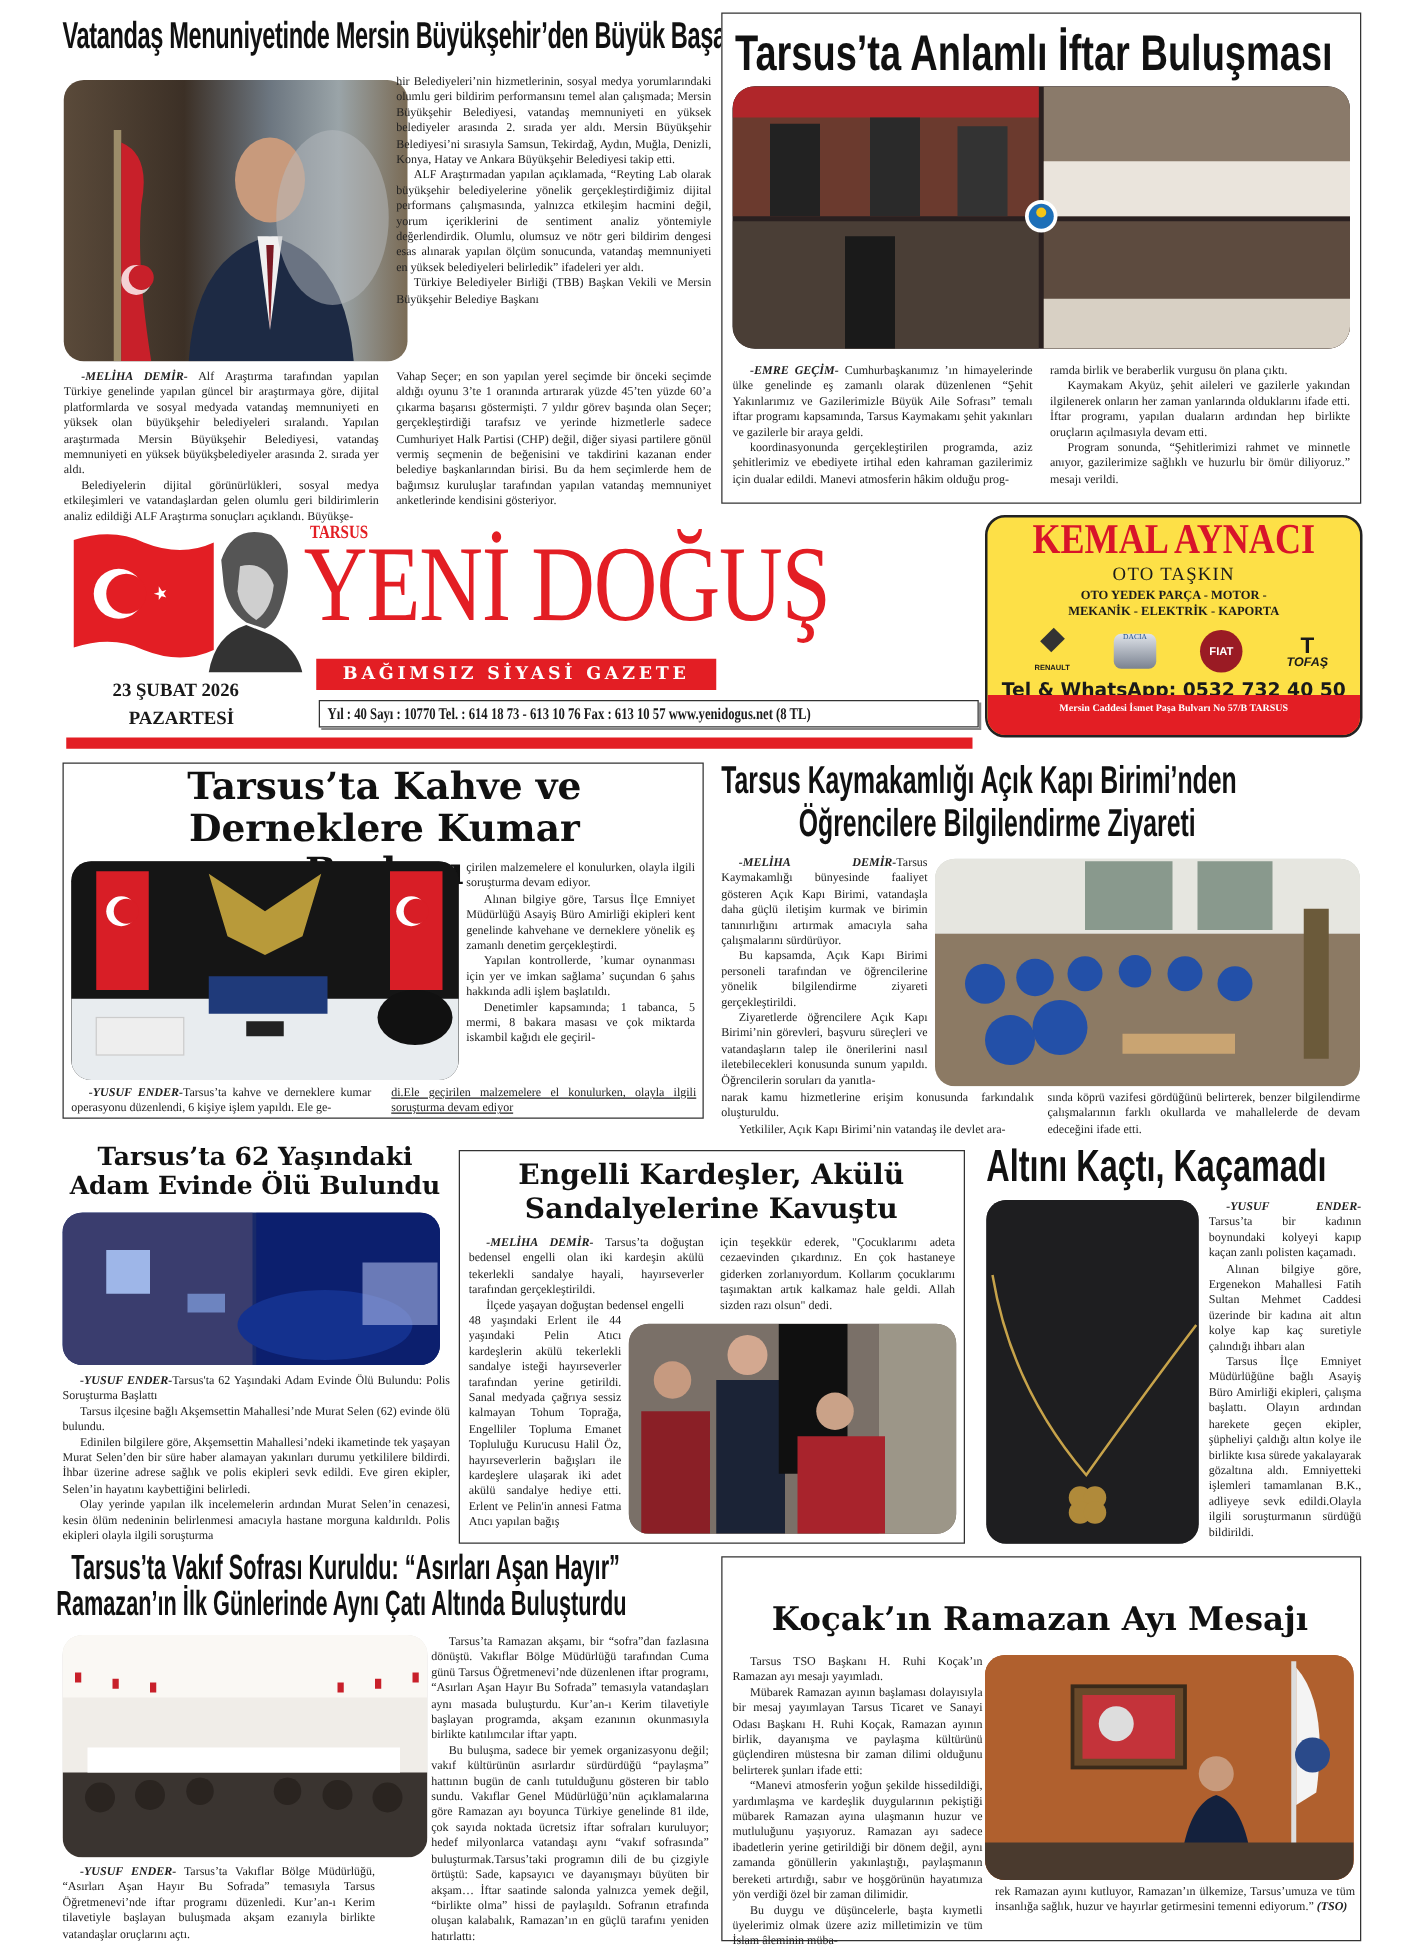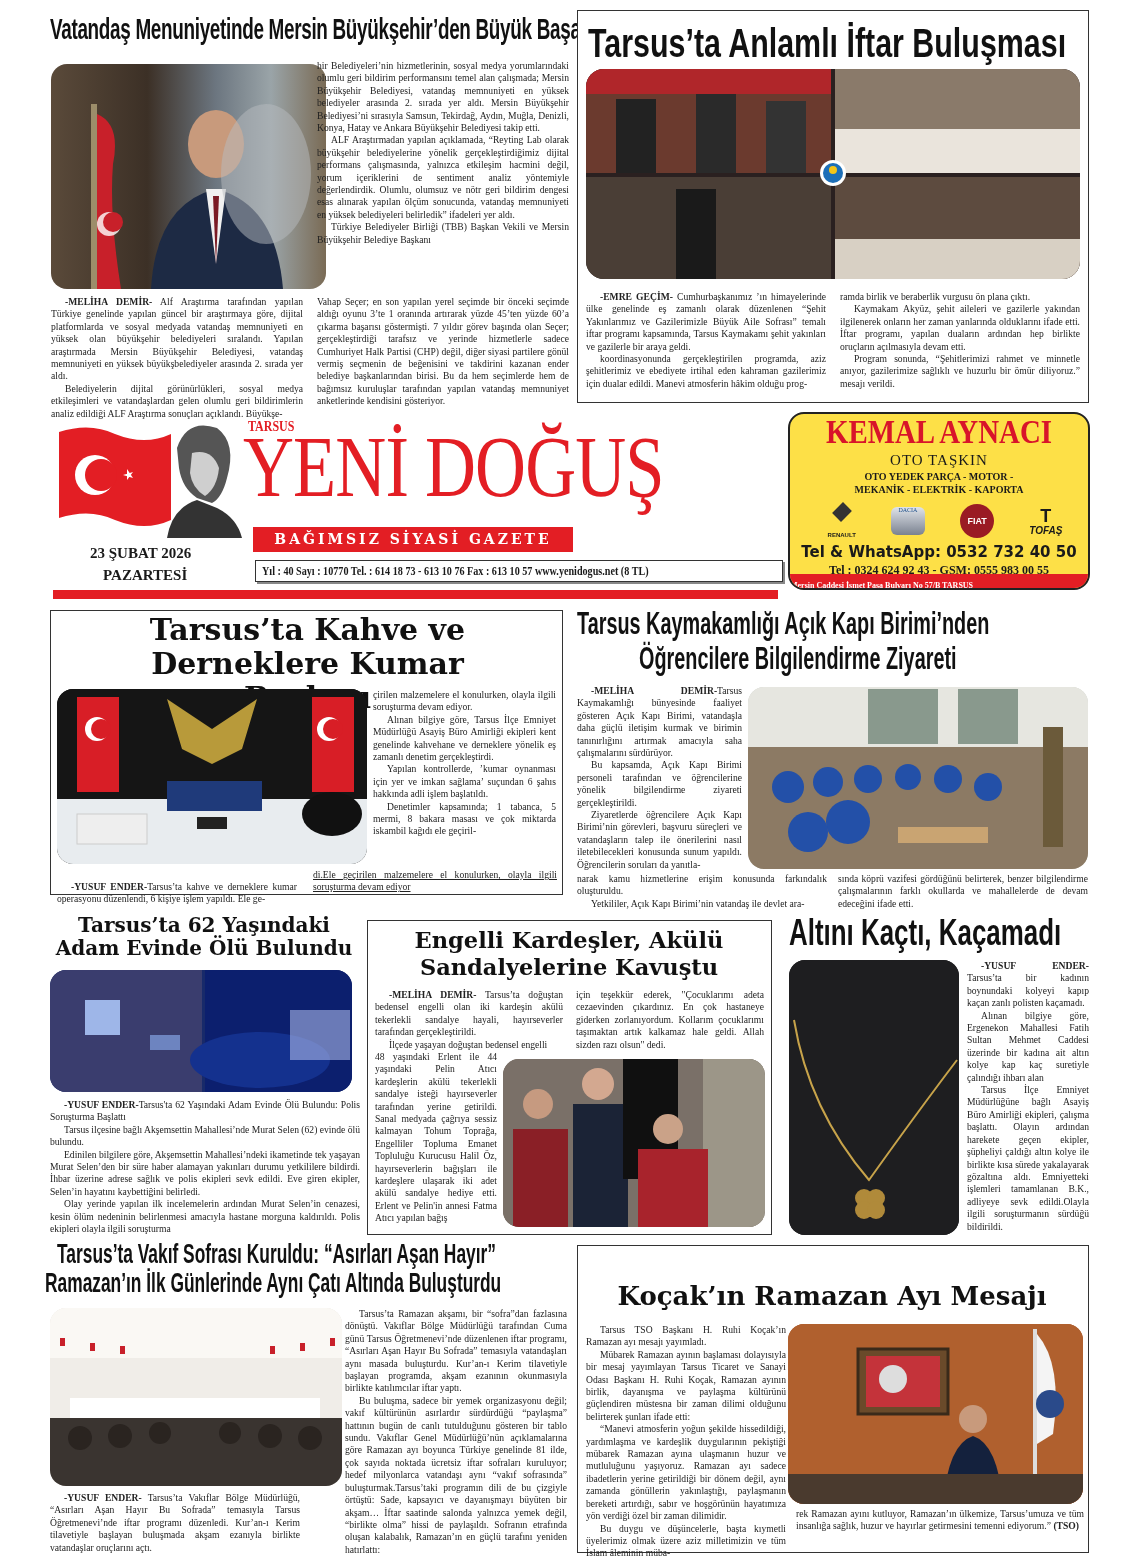--- a/index.html
+++ b/index.html
@@ -4,21 +4,21 @@
 <style>
   * { box-sizing: border-box; margin: 0; padding: 0; }
   html, body { width: 1140px; height: 1558px; background: #fff; overflow: hidden; }
   body { position: relative; font-family: "Liberation Serif", serif; color: #1a1a1a; }
   .abs { position: absolute; }
   .box { position: absolute; border: 1.5px solid #333; background: #fff; }
   .hl-cond { font-family: "Liberation Sans", sans-serif; font-weight: bold; transform-origin: left top; color: #111; white-space: nowrap; line-height: 1; }
   .hl-wide { font-family: "DejaVu Sans", sans-serif; font-weight: bold; color: #111; text-align: center; line-height: 1.05; }
   .txt { font-size: 9.6px; line-height: 12.4px; text-align: justify; color: #222; }
   .txt p { text-indent: 14px; }
-  .byline { font-weight: bold; }
+  .byline { font-style: italic; font-weight: bold; }
   .photo { position: absolute; border-radius: 16px; overflow: hidden; }
 </style>
 </head>
 <body>
 
 <div class="abs" style="left:45px;top:8px;width:525px;height:395px;">
   <div class="hl-cond" style="position:absolute;left:5px;top:6px;font-size:30px;transform:scaleX(0.63);letter-spacing:-0.5px;">Vatandaş Menuniyetinde Mersin Büyükşehir’den Büyük Başarı</div>
   <div class="photo" style="left:6px;top:56px;width:275px;height:225px;background:linear-gradient(90deg,#5a4a3a 0%,#3c3026 35%,#6c7680 60%,#9aa4a8 80%,#7a6b55 100%);">
     <svg width="275" height="225">
       <rect x="40" y="40" width="6" height="185" fill="#9c8d6a"></rect>
@@ -108,21 +108,21 @@
   <div style="position:absolute;left:0;top:57px;width:100%;text-align:center;font-family:'Liberation Serif',serif;font-weight:bold;font-size:10px;">OTO YEDEK PARÇA - MOTOR -</div>
   <div style="position:absolute;left:0;top:70px;width:100%;text-align:center;font-family:'Liberation Serif',serif;font-weight:bold;font-size:10px;">MEKANİK - ELEKTRİK - KAPORTA</div>
   <div style="position:absolute;left:20px;top:86px;width:270px;height:42px;display:flex;justify-content:space-around;align-items:center;">
     <div style="text-align:center;"><div style="width:18px;height:22px;margin:0 auto;background:#333;transform:rotate(45deg) scale(0.7);"></div><span style="font-size:6px;font-family:'Liberation Sans',sans-serif;font-weight:bold;">RENAULT</span></div>
     <div style="width:34px;height:28px;border-radius:6px;background:linear-gradient(#e0e4ea,#7a8290);text-align:center;font-size:6px;color:#1d4f8a;"><span>DACIA</span></div>
     <div style="width:34px;height:34px;border-radius:50%;background:#9a1b24;color:#fff;font-size:9px;text-align:center;line-height:34px;font-family:'Liberation Sans',sans-serif;font-weight:bold;">FIAT</div>
     <div style="text-align:center;font-family:'Liberation Sans',sans-serif;font-weight:bold;font-style:italic;font-size:10px;"><div style="font-size:18px;line-height:18px;font-style:normal;">T</div><span>TOFAŞ</span></div>
   </div>
   <div style="position:absolute;left:0;top:129px;width:100%;text-align:center;font-family:'DejaVu Sans',sans-serif;font-weight:bold;font-size:15px;">Tel &amp; WhatsApp: 0532 732 40 50</div>
   <div style="position:absolute;left:0;top:149px;width:100%;text-align:center;font-family:Liberation Serif, serif;font-weight:bold;font-size:12px;white-space:nowrap;">Tel : 0324 624 92 43 - GSM: 0555 983 00 55</div>
-  <div style="position:absolute;left:0;bottom:0;width:100%;height:14px;background:#e31e24;">
+  <div style="position:absolute;left:0;bottom:0;width:100%;height:32px;background:#e31e24;text-align:center;">
     <span style="color:#fff;font-family:'Liberation Serif',serif;font-weight:bold;font-size:8px;line-height:14px;">Mersin Caddesi  İsmet Paşa Bulvarı No 57/B   TARSUS</span>
   </div>
 </div>
 
 <div class="box" style="left:50px;top:610px;width:513px;height:285px;">
   <div class="hl-wide" style="position:absolute;left:4px;top:2px;width:505px;font-size:30px;font-family:'DejaVu Serif',serif;line-height:34px;padding:0 50px;">Tarsus’ta Kahve ve Derneklere Kumar Baskını</div>
   <div class="photo" style="left:6px;top:78px;width:310px;height:175px;background:#1a1a1a;">
     <svg width="310" height="175">
       <rect x="0" y="0" width="310" height="110" fill="#151515"></rect>
       <rect x="20" y="8" width="42" height="95" fill="#d81e26"></rect>
@@ -138,21 +138,21 @@
       <rect x="140" y="128" width="30" height="12" fill="#222"></rect>
       <ellipse cx="275" cy="125" rx="30" ry="22" fill="#111"></ellipse>
     </svg>
   </div>
   <div class="abs txt" style="left:322px;top:78px;width:183px;">
     <p style="text-indent:0">çirilen malzemelere el konulurken, olayla ilgili soruşturma devam ediyor.</p>
     <p>Alınan bilgiye göre, Tarsus İlçe Emniyet Müdürlüğü Asayiş Büro Amirliği ekipleri kent genelinde kahvehane ve derneklere yönelik eş zamanlı denetim gerçekleştirdi.</p>
     <p>Yapılan kontrollerde, ’kumar oynanması için yer ve imkan sağlama’ suçundan 6 şahıs hakkında adli işlem başlatıldı.</p>
     <p>Denetimler kapsamında; 1 tabanca, 5 mermi, 8 bakara masası ve çok miktarda iskambil kağıdı ele geçiril-</p>
   </div>
-  <div class="abs txt" style="left:6px;top:270px;width:240px;">
+  <div class="abs txt" style="left:6px;top:258px;width:240px;">
     <p><span class="byline">-YUSUF ENDER-</span><span>Tarsus’ta kahve ve derneklere kumar operasyonu düzenlendi, 6 kişiye işlem yapıldı. Ele ge-</span></p>
   </div>
   <div class="abs txt" style="left:262px;top:258px;width:244px;text-decoration:underline;">
     <p style="text-indent:0">di.Ele geçirilen malzemelere el konulurken, olayla ilgili soruşturma devam ediyor</p>
   </div>
 </div>
 
 <div class="abs" style="left:575px;top:605px;width:520px;height:300px;">
   <div class="hl-cond" style="position:absolute;left:2px;top:3px;font-size:31px;transform:scaleX(0.64);">Tarsus Kaymakamlığı Açık Kapı Birimi’nden</div>
   <div class="hl-cond" style="position:absolute;left:64px;top:38px;font-size:31px;transform:scaleX(0.64);">Öğrencilere Bilgilendirme Ziyareti</div>

